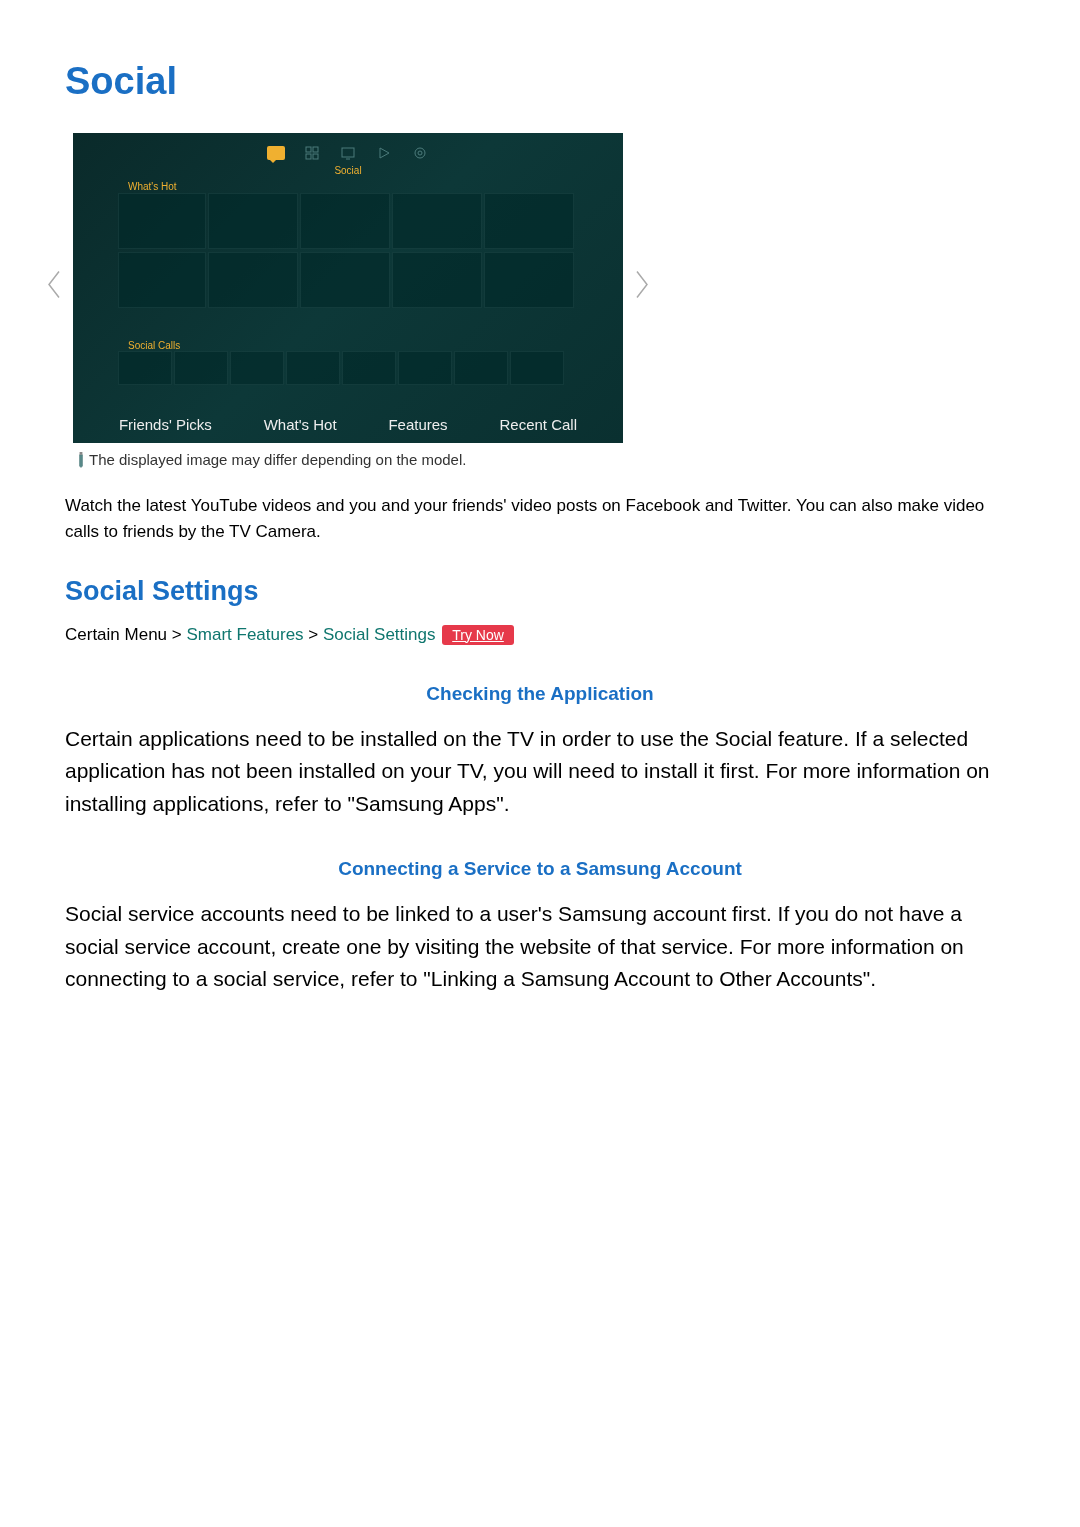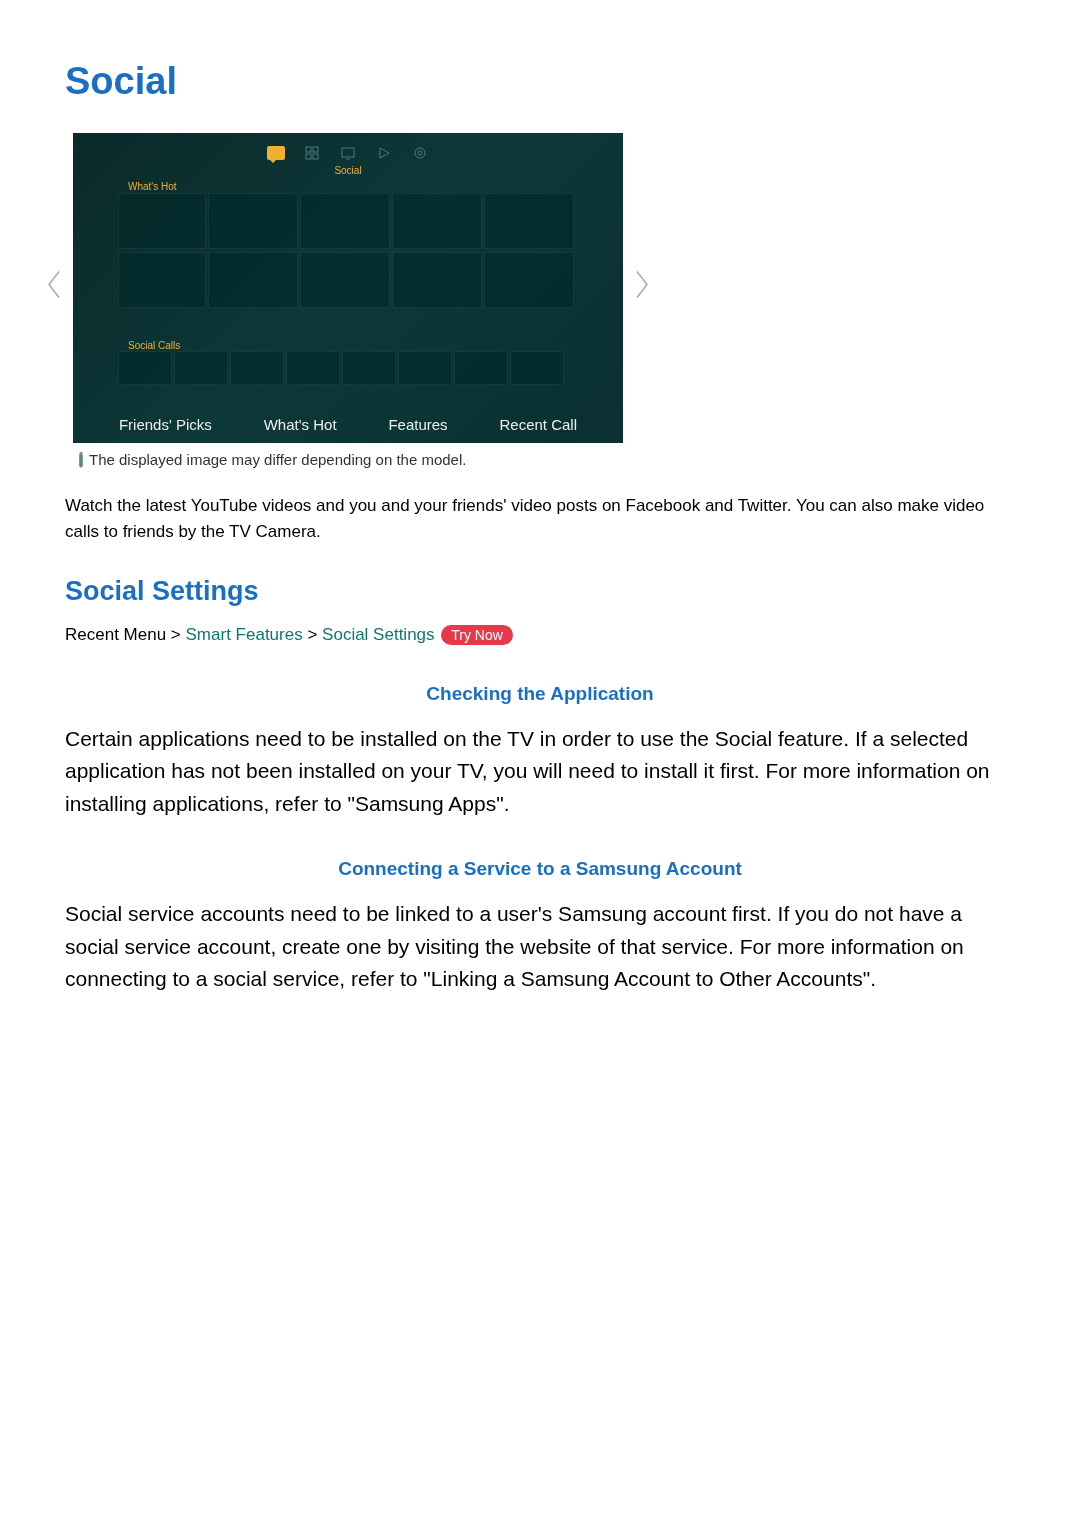--- a/index.html
+++ b/index.html
@@ -154,22 +154,23 @@
       margin-bottom: 38px;
     }
     .bc-black { color: #000; }
     .bc-blue { color: #0f766e; }
     .try-now {
       display: inline-block;
       background: #e6394a;
       color: #fff;
       font-size: 14px;
       padding: 2px 10px;
-      border-radius: 10px;
+      border-radius: 3px;
       margin-left: 2px;
+      text-decoration: underline;
     }
     .subsubheading {
       font-size: 19px;
       color: #1a6fc4;
       margin-top: 12px;
       margin-bottom: 18px;
       text-align: center;
     }
     .para {
       font-size: 21px;
@@ -271,21 +272,21 @@
       </svg>
   </span>
   <span class="note-text">The displayed image may differ depending on the model.</span>
 </div>
 
 <p class="body-text">Watch the latest YouTube videos and you and your friends' video posts on Facebook and Twitter. You can also make video calls to friends by the TV Camera.</p>
 
 <h2 class="subheading">Social Settings</h2>
 
 <div class="breadcrumb">
-  <span class="bc-black">Recent Menu</span>
+  <span class="bc-black">Certain Menu</span>
   <span class="bc-black">&gt;</span>
   <span class="bc-blue">Smart Features</span>
   <span class="bc-black">&gt;</span>
   <span class="bc-blue">Social Settings</span>
   <span class="try-now">Try Now</span>
 </div>
 
 <h3 class="subsubheading">Checking the Application</h3>
 <p class="para">Certain applications need to be installed on the TV in order to use the Social feature. If a selected application has not been installed on your TV, you will need to install it first. For more information on installing applications, refer to "Samsung Apps".</p>
 

